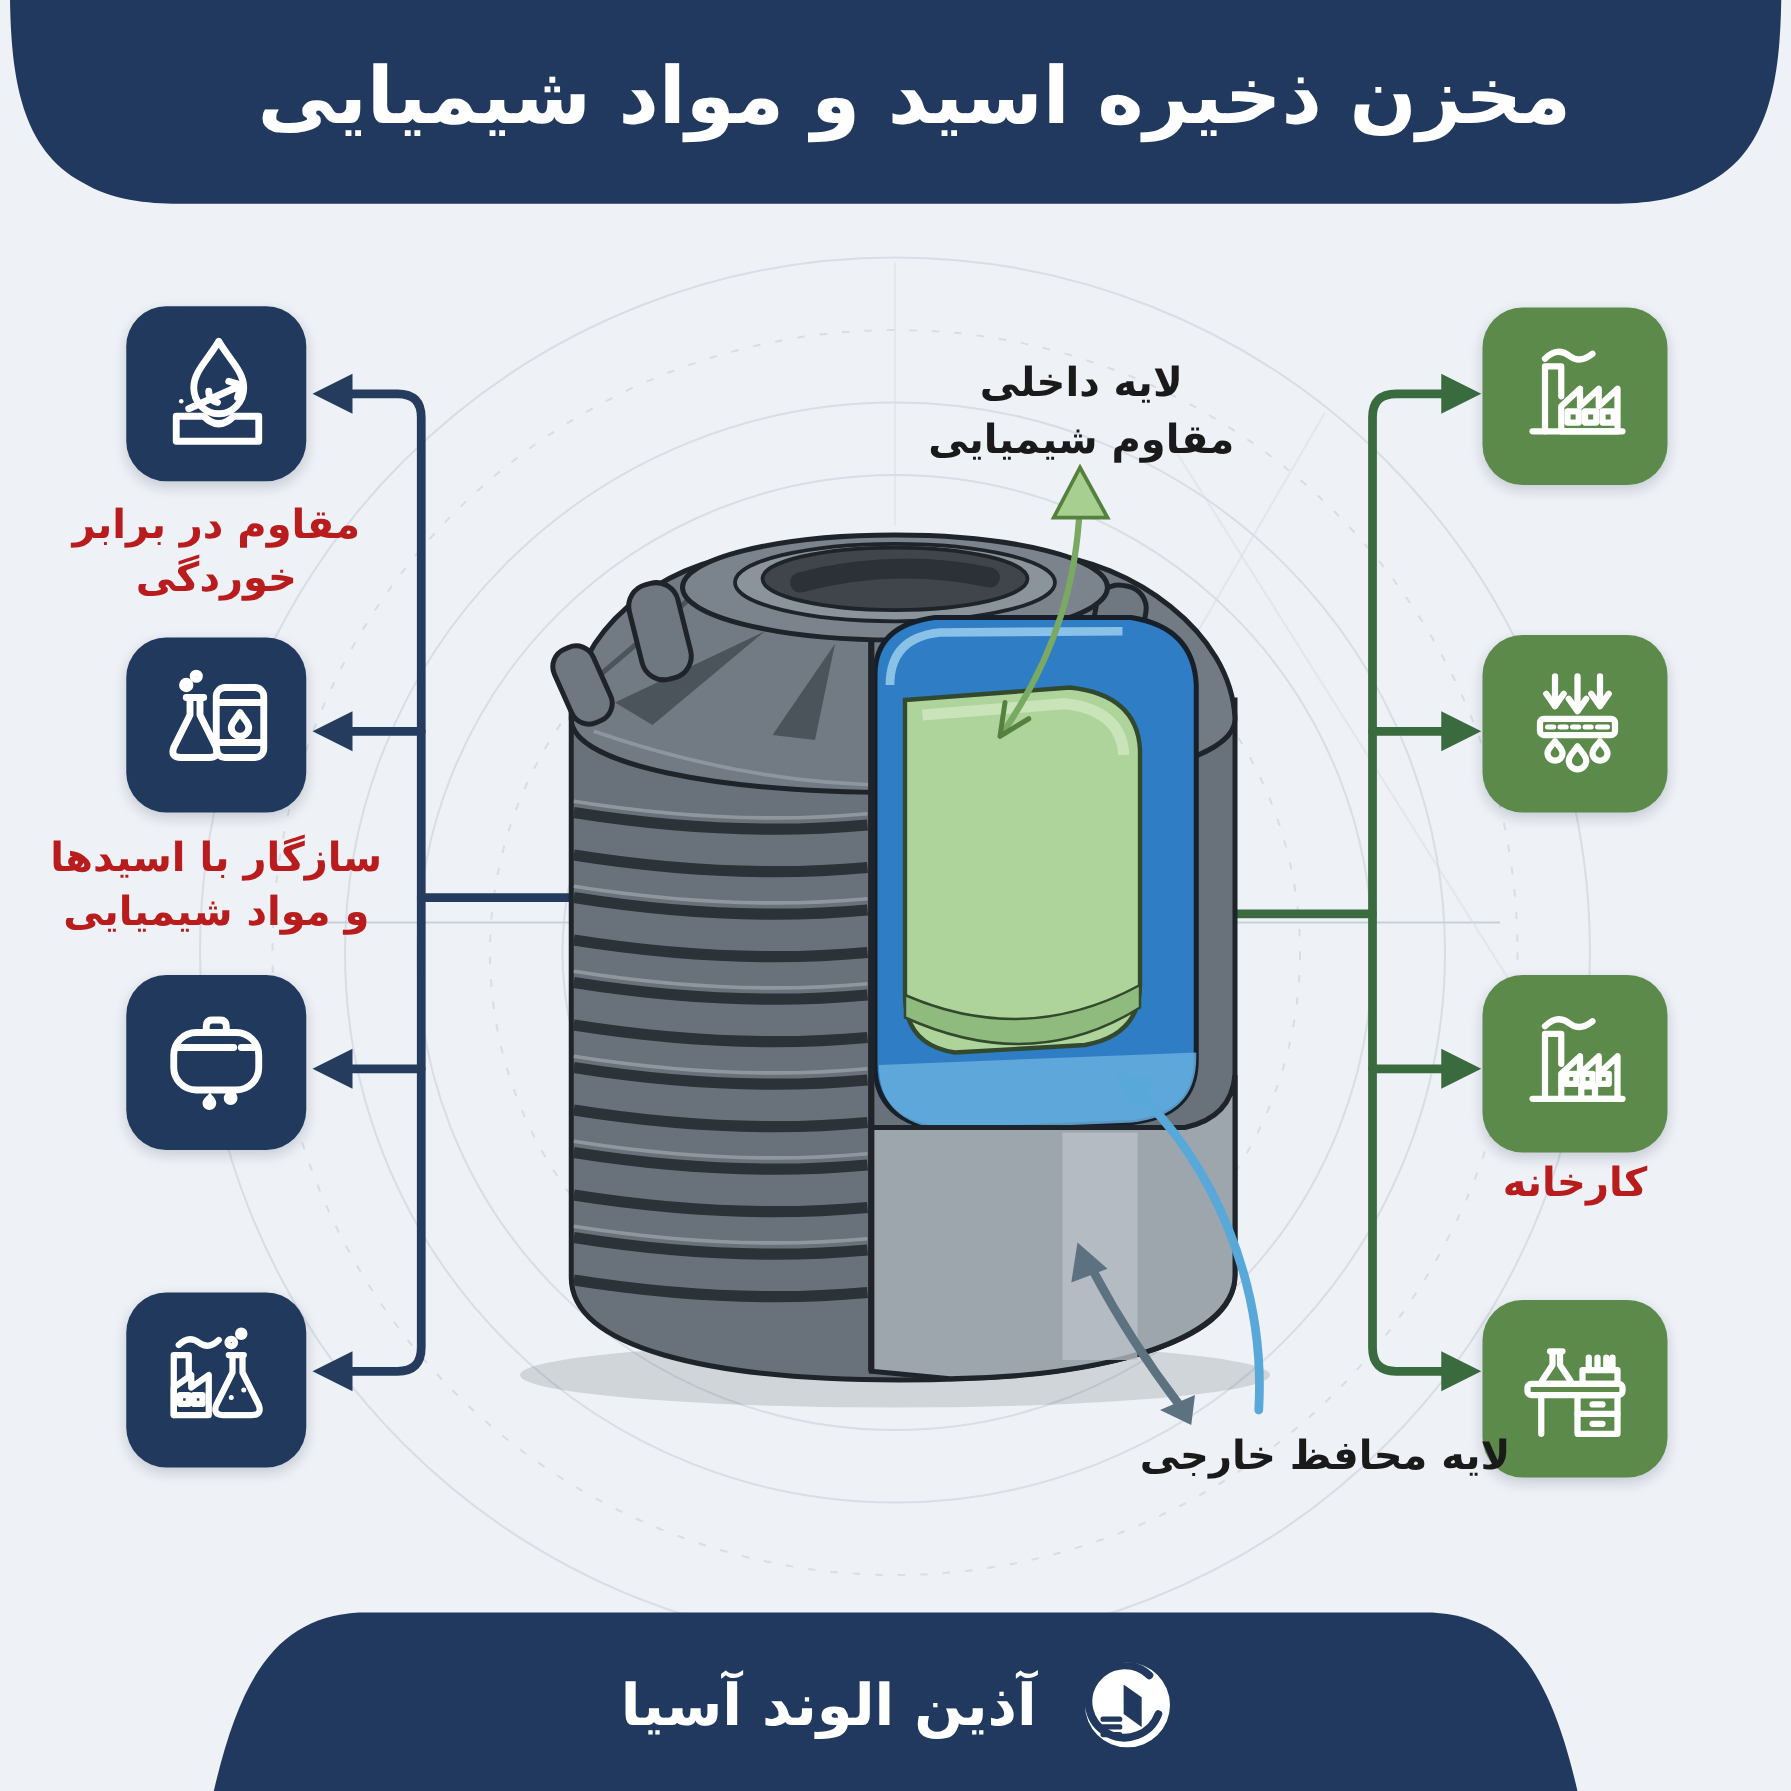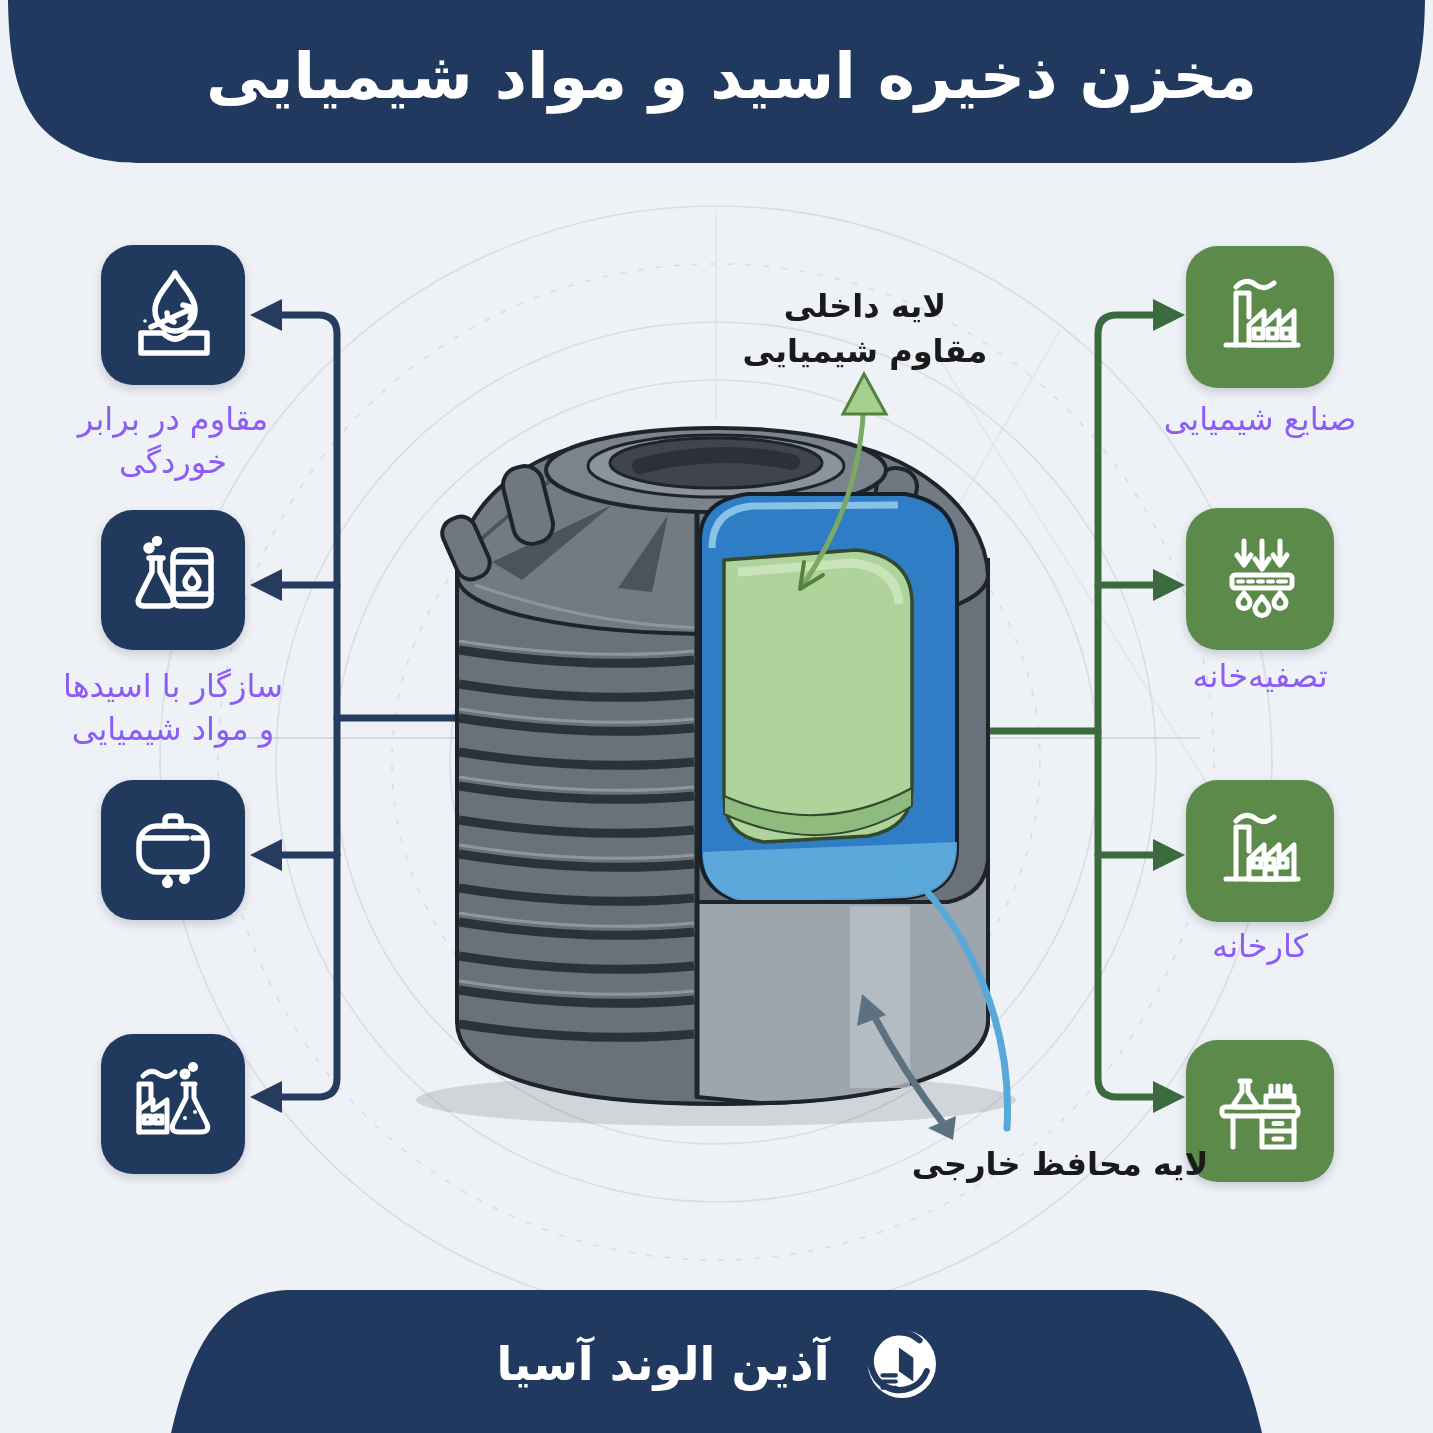--- a/index.html
+++ b/index.html
@@ -7,21 +7,21 @@
   .stage{position:relative;width:1433px;height:1433px;background:#eef1f6;overflow:hidden;}
   .layer{position:absolute;left:0;top:0;width:1433px;height:1433px;}
   .abs{position:absolute;}
   .header-title{top:40px;left:15px;width:1433px;text-align:center;color:#fff;
     font-size:63px;font-weight:bold;letter-spacing:0;z-index:6;}
   .icon-box{width:144px;height:140px;border-radius:32px;display:flex;align-items:center;
     justify-content:center;z-index:5;box-shadow:0 4px 10px rgba(20,35,60,.18);}
   .icon-box.navy{background:#20395c;}
   .icon-box.green{background:#5b8a4a;width:148px;height:142px;}
   .icon-box svg{width:100px;height:100px;}
-  .feat-label{font-size:32px;font-weight:normal;color:#8b5cf6;text-align:center;
+  .feat-label{font-size:32px;font-weight:bold;color:#b91c1c;text-align:center;
     white-space:pre-line;line-height:1.34;z-index:5;}
   .annot{font-size:32px;font-weight:bold;color:#1a1a1a;text-align:center;
     white-space:pre-line;line-height:1.4;z-index:5;}
   .footer-row{left:0;bottom:0;width:1433px;height:138px;display:flex;align-items:center;
     justify-content:center;gap:39px;z-index:6;}
   .brand-name{color:#fff;font-size:46px;font-weight:bold;}
   .brand-logo{width:68px;height:68px;flex:0 0 auto;}
 </style>
 </head>
 <body>
@@ -214,34 +214,32 @@
     <svg viewBox="0 0 100 100" fill="none" stroke="#fff" stroke-width="5" stroke-linecap="round" stroke-linejoin="round">
       <path d="M26 20 Q36 10 46 18 Q54 24 64 16"></path>
       <path d="M26 78 V26 H39 V50"></path>
       <path d="M39 78 V58 L54 44 V58 L69 44 V58 L84 44 V78 H39 Z"></path>
       <rect x="44" y="62" width="9" height="9"></rect>
       <rect x="58" y="62" width="9" height="9"></rect>
       <rect x="72" y="62" width="9" height="9"></rect>
       <path d="M16 78 H88"></path>
     </svg>
   </div>
-  <div class="abs feat-label" style="left:1090px;top:398px;width:340px;">صنایع شیمیایی</div>
 
   <div class="abs icon-box green" style="left:1186px;top:508px;">
     <svg viewBox="0 0 100 100" fill="none" stroke="#fff" stroke-width="5" stroke-linecap="round" stroke-linejoin="round">
       <path d="M34 12 V32 M52 12 V36 M70 12 V32"></path>
       <path d="M27 26 L34 36 L41 26 M45 30 L52 40 L59 30 M63 26 L70 36 L77 26"></path>
       <rect x="22" y="46" width="60" height="13" rx="3"></rect>
       <path d="M28 52.5 H33 M38 52.5 H43 M48 52.5 H53 M58 52.5 H63 M68 52.5 H76" stroke-width="4"></path>
       <path d="M34 64 C36.5 67.5 40 70 40 73.5 A6 6 0 1 1 28 73.5 C28 70 31.5 67.5 34 64 Z"></path>
       <path d="M52 68 C55 72.5 59 75.5 59 79.5 A7 7 0 1 1 45 79.5 C45 75.5 49 72.5 52 68 Z"></path>
       <path d="M70 64 C72.5 67.5 76 70 76 73.5 A6 6 0 1 1 64 73.5 C64 70 67.5 67.5 70 64 Z"></path>
     </svg>
   </div>
-  <div class="abs feat-label" style="left:1090px;top:655px;width:340px;">تصفیه‌خانه</div>
 
   <div class="abs icon-box green" style="left:1186px;top:780px;">
     <svg viewBox="0 0 100 100" fill="none" stroke="#fff" stroke-width="5" stroke-linecap="round" stroke-linejoin="round">
       <path d="M26 20 Q36 10 46 18 Q54 24 64 16"></path>
       <path d="M26 78 V26 H39 V50"></path>
       <path d="M39 78 V58 L54 44 V58 L69 44 V58 L84 44 V78 H39 Z"></path>
       <rect x="43" y="58" width="8" height="8"></rect>
       <rect x="56" y="58" width="8" height="8"></rect>
       <rect x="69" y="58" width="8" height="8"></rect>
       <rect x="55" y="68" width="11" height="10"></rect>

